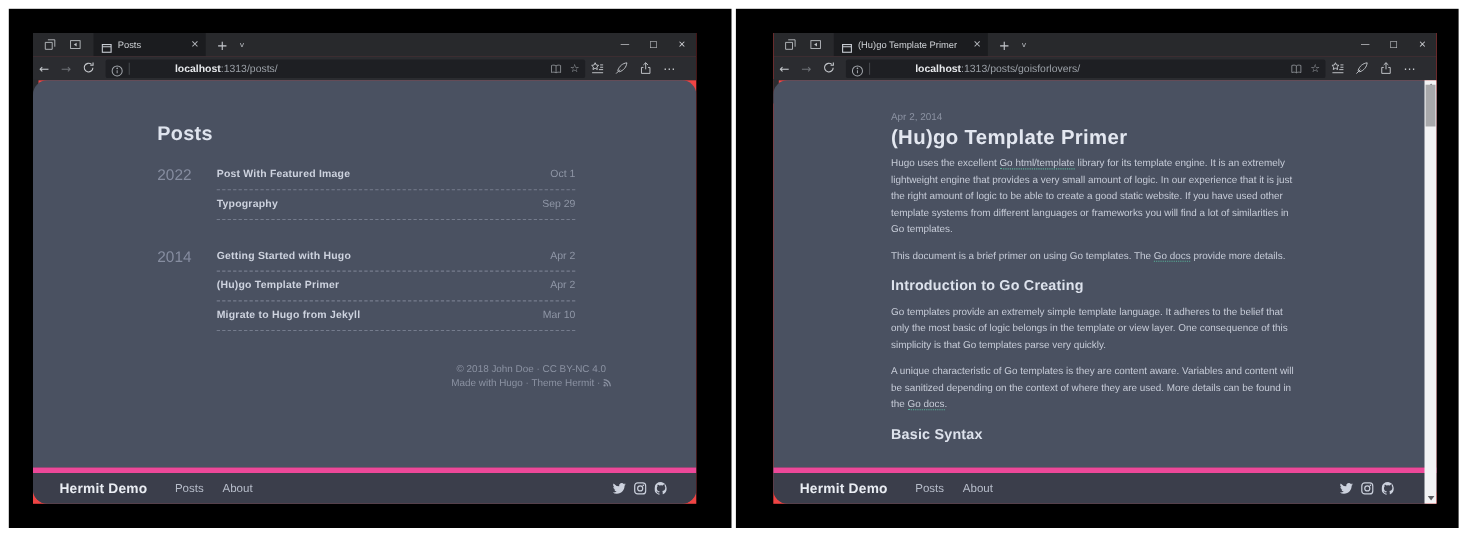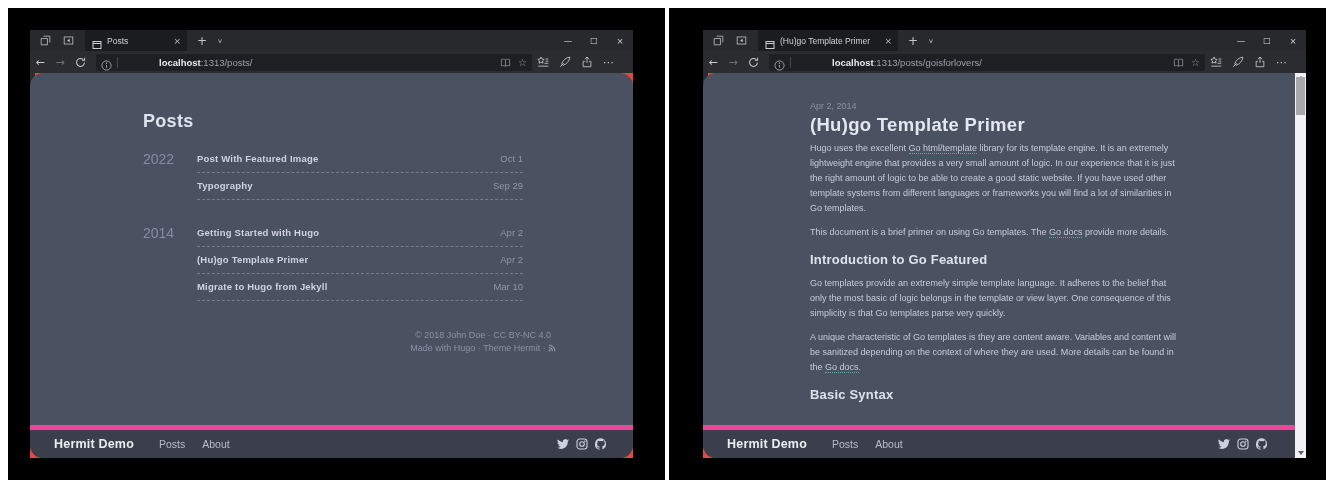--- a/index.html
+++ b/index.html
@@ -335,21 +335,21 @@
       </span>
     <span class="bar-icon more-dots glyph">⋯</span>
   </div>
 
   <div class="page">
     <div class="article-inner">
       <div class="adate">Apr 2, 2014</div>
       <h1 class="atitle">(Hu)go Template Primer</h1>
       <p><span>Hugo uses the excellent </span><a class="alink">Go html/template</a><span> library for its template engine. It is an extremely lightweight engine that provides a very small amount of logic. In our experience that it is just the right amount of logic to be able to create a good static website. If you have used other template systems from different languages or frameworks you will find a lot of similarities in Go templates.</span></p>
       <p><span>This document is a brief primer on using Go templates. The </span><a class="alink">Go docs</a><span> provide more details.</span></p>
-      <h2>Introduction to Go Featured</h2>
+      <h2>Introduction to Go Creating</h2>
       <p>Go templates provide an extremely simple template language. It adheres to the belief that only the most basic of logic belongs in the template or view layer. One consequence of this simplicity is that Go templates parse very quickly.</p>
       <p><span>A unique characteristic of Go templates is they are content aware. Variables and content will be sanitized depending on the context of where they are used. More details can be found in the </span><a class="alink">Go docs</a><span>.</span></p>
       <h2>Basic Syntax</h2>
     </div>
 
     <div class="sitebar">
       <span class="brand">Hermit Demo</span>
       <div class="snav">
         <span>Posts</span>
         <span>About</span>

